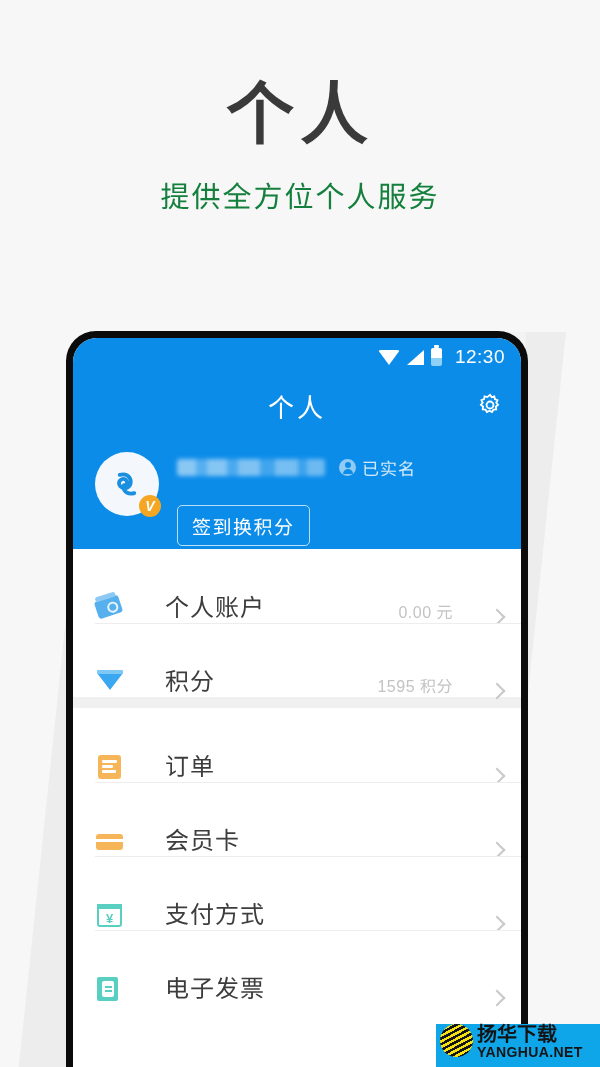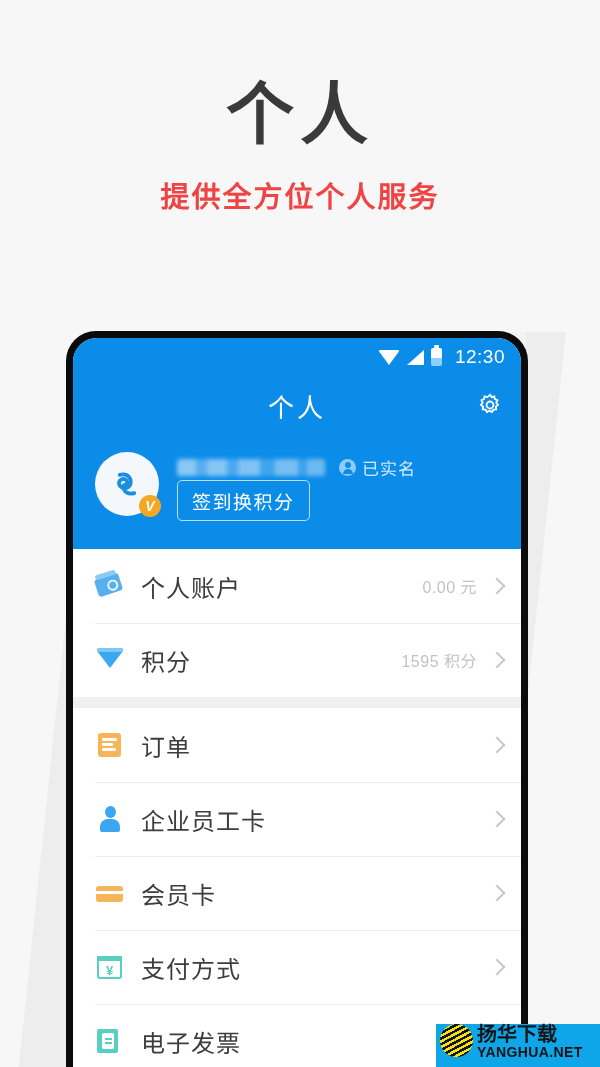--- a/index.html
+++ b/index.html
@@ -30,22 +30,22 @@
     font-size: 68px;
     line-height: 1.08;
     font-weight: 700;
     color: #3a3a3a;
     letter-spacing: 6px;
   }
   .promo-sub {
     margin: 0;
     padding-top: 22px;
     font-size: 29px;
-    font-weight: 700;
-    color: #ef4444;
+    font-weight: 400;
+    color: #15803d;
     letter-spacing: 2px;
   }
 
   
   .sheet {
     position: absolute;
     left: 96px;
     top: 332px;
     width: 470px;
     height: 735px;
@@ -220,44 +220,45 @@
     width:10px; height:5px;
     border-radius:5px 5px 0 0;
     background:#0c8ce9;
   }
   .verified-text {
     color: rgba(255,255,255,.82);
     font-size: 17px;
     letter-spacing: 1px;
   }
   .signin-btn {
-    margin-top: 0;
+    margin-top: 25px;
     display: inline-block;
     border: 1px solid rgba(255,255,255,.72);
     border-radius: 5px;
     color: #ffffff;
     font-size: 19px;
     padding: 6px 14px;
     letter-spacing: 1.5px;
     cursor: pointer;
     background: transparent;
   }
 
   
   .list-group { background: #ffffff; }
   .gap { height: 11px; background: #f0f0f0; }
   .row {
     height: 74px;
     display: flex;
-    align-items: center;
+    align-items: flex-end;
     padding: 0 18px 0 22px;
     box-sizing: border-box;
     position: relative;
     cursor: pointer;
     background: #ffffff;
+    gap: 24px;
   }
   .row + .row::before {
     content: "";
     position: absolute;
     left: 22px; right: 0; top: 0;
     height: 1px;
     background: #ededed;
   }
   .row-icon {
     width: 30px; height: 30px;
@@ -513,27 +514,20 @@
               <span></span>
               <span></span>
               <span></span>
             </span>
         </span>
         <span class="row-label">订单</span>
         <span class="chev"></span>
       </div>
       <div class="row">
         <span class="row-icon">
-            <span class="ic-person"></span>
-          </span>
-        <span class="row-label">企业员工卡</span>
-        <span class="chev"></span>
-      </div>
-      <div class="row">
-        <span class="row-icon">
             <span class="ic-card"></span>
           </span>
         <span class="row-label">会员卡</span>
         <span class="chev"></span>
       </div>
       <div class="row">
         <span class="row-icon">
           <span class="ic-pay">
               <span>¥</span>
             </span>

